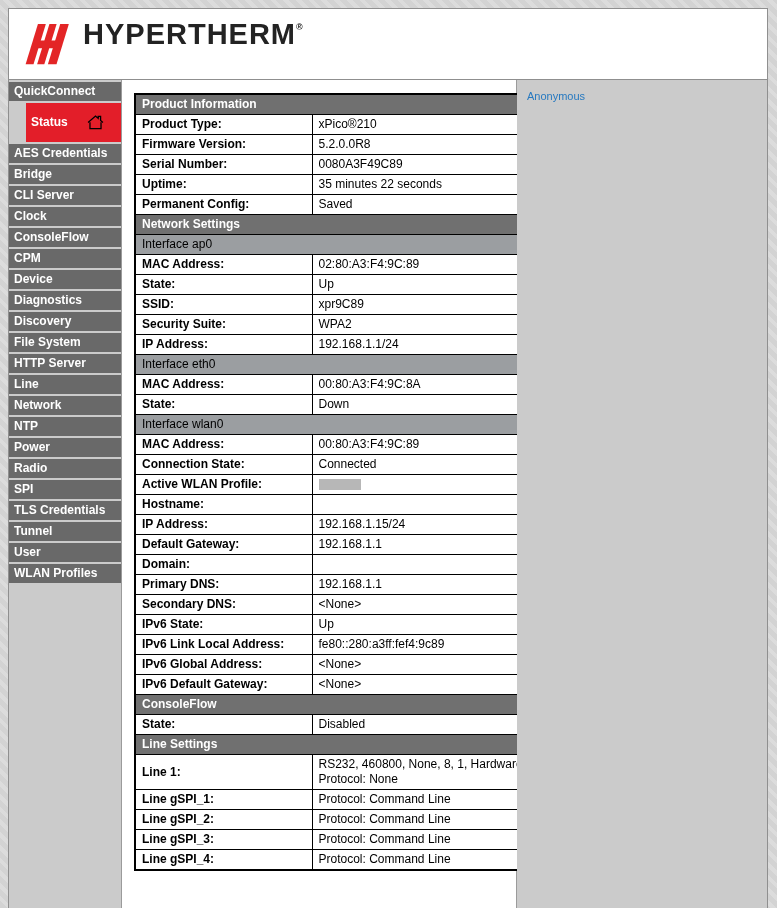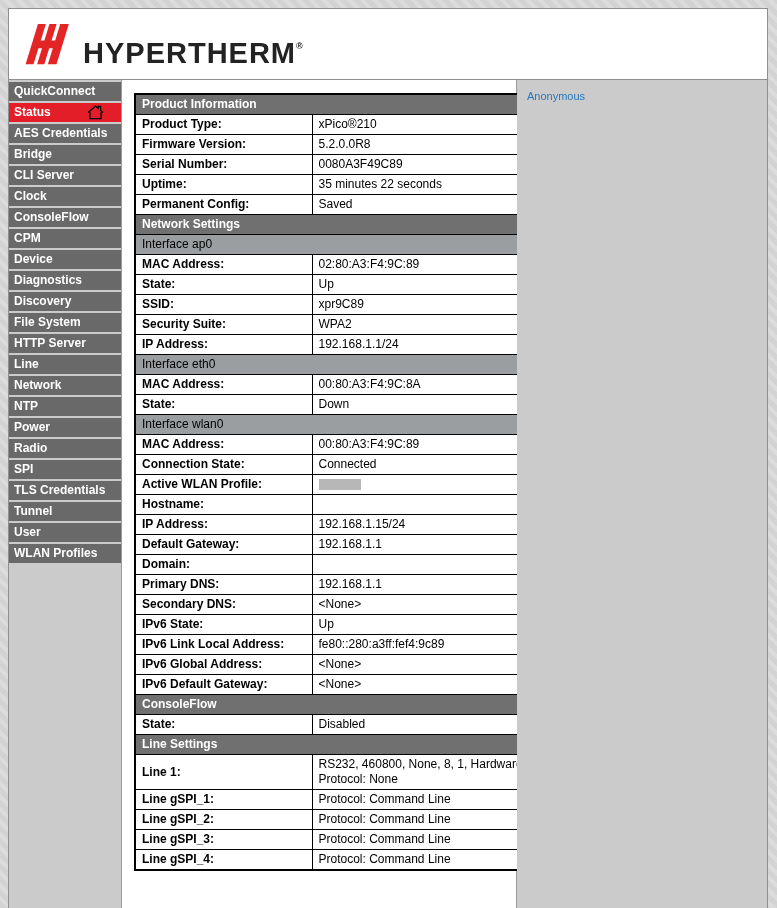--- a/index.html
+++ b/index.html
@@ -11,40 +11,40 @@
   }
   .frame {
     position:absolute; left:8px; top:8px; width:760px; height:900px;
     border:1px solid #8f8f8f; border-bottom:none; background:#fff;
   }
   
   .header {
     height:71px; background:#fff; border-bottom:1px solid #8f8f8f;
     display:flex; align-items:center; padding-left:14px;
   }
-  .logo { display:flex; align-items:flex-end; }
+  .logo { display:flex; align-items:flex-start; }
   .logo-mark { width:46px; height:48px; margin-right:14px; }
   .brand {
     font-size:29px; font-weight:bold; color:#232323; letter-spacing:1px;
     white-space:nowrap; line-height:1;
   }
   .brand sup { font-size:9px; letter-spacing:0; vertical-align:14px; }
   
   .cols { display:flex; height:828px; }
   .sidebar {
     width:113px; background:#cbcbcb; border-right:1px solid #9b9b9b;
     padding-top:2px; flex:none;
   }
   .nav-item {
     height:19px; line-height:19px; margin-bottom:2px; padding:0 17px 0 5px;
     background:#696969; color:#fff; font-weight:bold; font-size:12px;
     display:flex; justify-content:space-between; align-items:center;
     cursor:pointer; white-space:nowrap; overflow:hidden;
   }
-  .nav-item.selected { background:#e31e29; height:19px; line-height:23px; }
+  .nav-item.selected { background:#e31e29; height:39px; line-height:23px;margin-left:17px; }
   .nav-item .home-ic { display:inline-flex; align-items:center; }
   
   .content {
     width:395px; flex:none; background:#fff; border-right:1px solid #9b9b9b;
     padding:13px 0 0 12px;
   }
   table.status-table {
     border-collapse:collapse; width:434px; table-layout:fixed;
     border:2px solid #000;
   }

